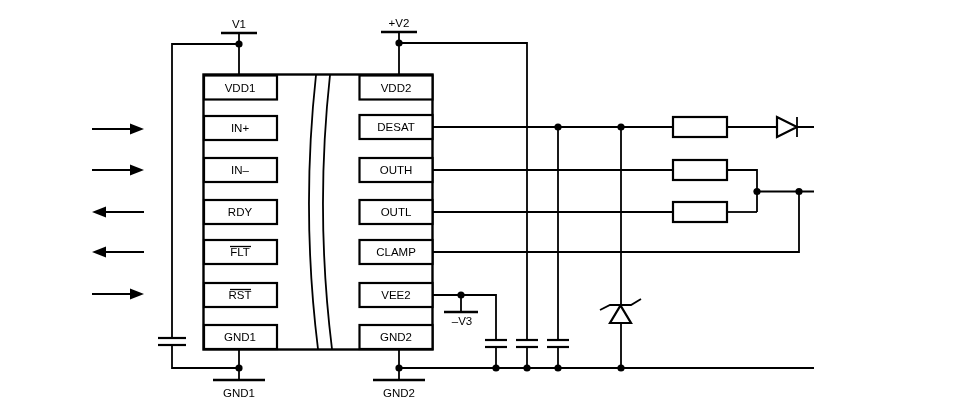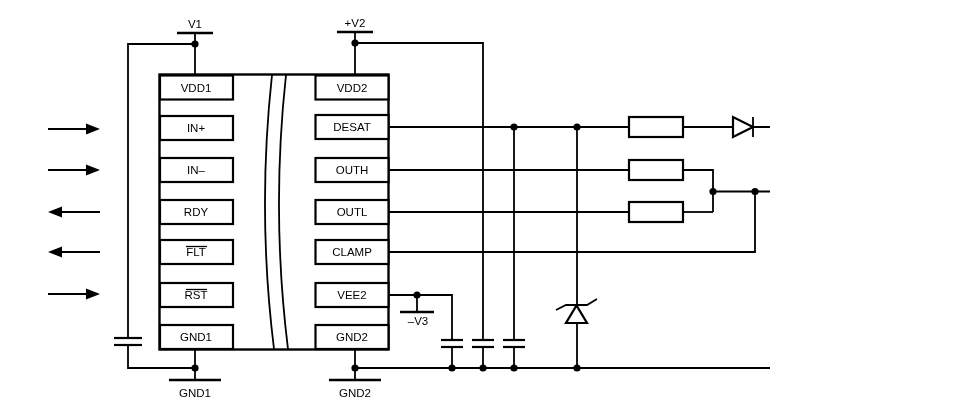--- a/index.html
+++ b/index.html
@@ -1,16 +1,16 @@
 <!DOCTYPE html>
 <html><head>
 <meta charset="utf-8">
 <style>
   html,body{margin:0;padding:0;background:#fff;}
-  .canvas{position:relative;width:770px;height:418px;background:#ffffff;overflow:hidden;}
+  .canvas{position:relative;width:770px;height:418px;background:#ffffff;overflow:hidden;margin-left:44px;}
   svg{position:absolute;left:0;top:0;}
   .w{stroke:#000;stroke-width:1.8;fill:none;}          
   .c{stroke:#000;stroke-width:2.2;fill:#ffffff;}        
   .ic{stroke:#000;stroke-width:2.4;fill:none;}          
   .b{stroke:#000;stroke-width:2.4;fill:none;}           
   .cap{stroke:#000;stroke-width:2.2;fill:none;}         
   .f{fill:#000;stroke:none;}                            
   .lbl{font-family:"Liberation Sans","DejaVu Sans",sans-serif;font-size:11.5px;fill:#000;text-anchor:middle;}
   .ol{stroke:#000;stroke-width:1.3;}                    
 </style>

